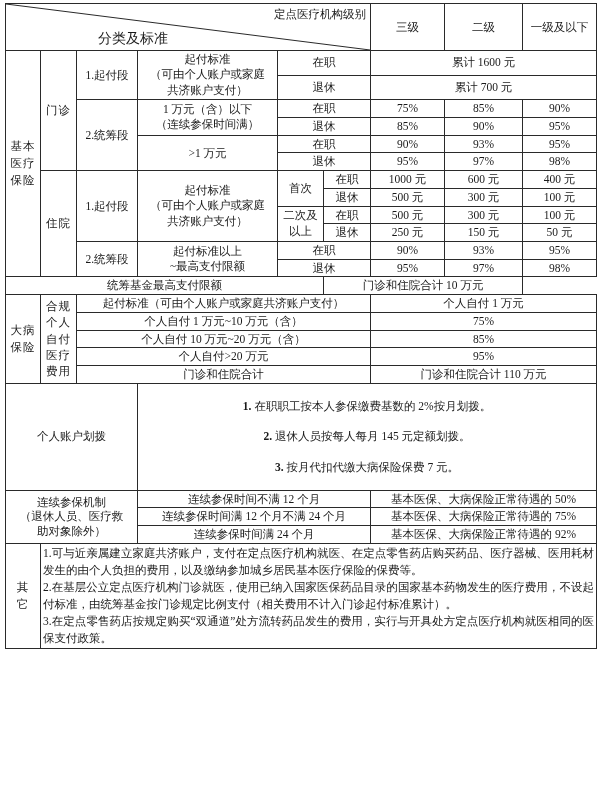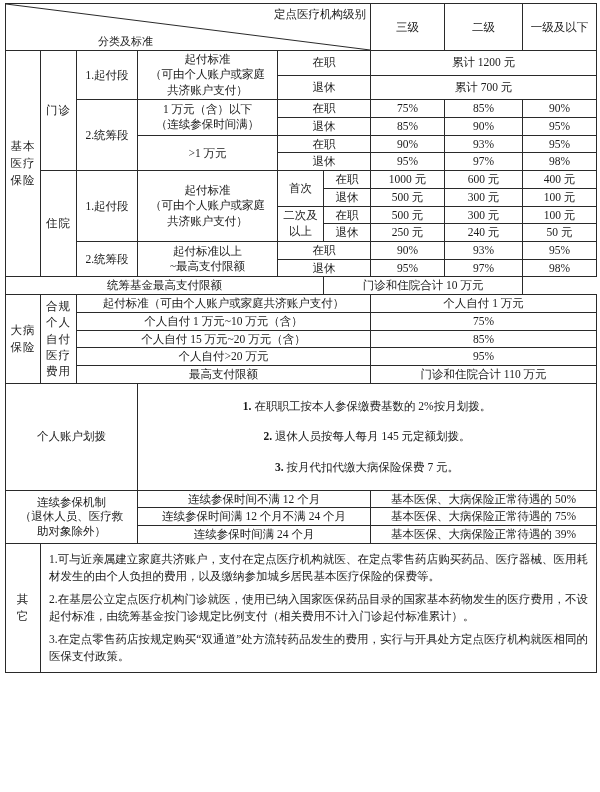--- a/index.html
+++ b/index.html
@@ -57,29 +57,29 @@
   .hdr-top {
     position: absolute;
     right: 4px;
     top: 3px;
     font-size: 11.5px;
   }
   .hdr-bot {
     position: absolute;
     left: 92px;
     bottom: 2px;
-    font-size: 11px;
+    font-size: 14px;
   }
   .notes {
     text-align: left;
     padding: 2px 3px 2px 4px;
     line-height: 1.48;
   }
   .notes p {
-    margin: 6px;
+    margin: 0;
     text-align: justify;
     text-align-last: left;
   }
   .acct-list {
     text-align: left;
     padding-left: 5px;
     line-height: 1.62;
   }
   .acct-list p { margin: 12px; }
   .acct-list .num { font-weight: bold; padding-right: 3px; }
@@ -124,21 +124,21 @@
     <td class="vert" rowspan="6">
       <span class="vtext">门诊</span>
     </td>
     <td rowspan="2">1.起付段</td>
     <td rowspan="2" class="twoline">
       <div>起付标准</div>
       <div>（可由个人账户或家庭</div>
       <div>共济账户支付）</div>
     </td>
     <td colspan="2">在职</td>
-    <td colspan="3">累计 1200 元</td>
+    <td colspan="3">累计 1600 元</td>
   </tr>
   <tr>
     <td colspan="2">退休</td>
     <td colspan="3">累计 700 元</td>
   </tr>
 
   <tr>
     <td rowspan="4">2.统筹段</td>
     <td rowspan="2" class="twoline">
       <div>1 万元（含）以下</div>
@@ -202,21 +202,21 @@
       <div>以上</div>
     </td>
     <td>在职</td>
     <td>500 元</td>
     <td>300 元</td>
     <td>100 元</td>
   </tr>
   <tr>
     <td>退休</td>
     <td>250 元</td>
-    <td>240 元</td>
+    <td>150 元</td>
     <td>50 元</td>
   </tr>
 
   <tr>
     <td rowspan="2">2.统筹段</td>
     <td rowspan="2" class="twoline">
       <div>起付标准以上</div>
       <div>~最高支付限额</div>
     </td>
     <td colspan="2">在职</td>
@@ -248,29 +248,29 @@
       <div>费用</div>
     </td>
     <td colspan="4">起付标准（可由个人账户或家庭共济账户支付）</td>
     <td colspan="3">个人自付 1 万元</td>
   </tr>
   <tr>
     <td colspan="4">个人自付 1 万元~10 万元（含）</td>
     <td colspan="3">75%</td>
   </tr>
   <tr>
-    <td colspan="4">个人自付 15 万元~20 万元（含）</td>
+    <td colspan="4">个人自付 10 万元~20 万元（含）</td>
     <td colspan="3">85%</td>
   </tr>
   <tr>
     <td colspan="4">个人自付&gt;20 万元</td>
     <td colspan="3">95%</td>
   </tr>
   <tr>
-    <td colspan="4">最高支付限额</td>
+    <td colspan="4">门诊和住院合计</td>
     <td colspan="3">门诊和住院合计 110 万元</td>
   </tr>
 
   <tr>
     <td colspan="3">个人账户划拨</td>
     <td colspan="6" class="acct-list">
       <p><span class="num">1.</span><span>在职职工按本人参保缴费基数的 2%按月划拨。</span></p>
       <p><span class="num">2.</span><span>退休人员按每人每月 145 元定额划拨。</span></p>
       <p><span class="num">3.</span><span>按月代扣代缴大病保险保费 7 元。</span></p>
     </td>
@@ -284,21 +284,21 @@
     </td>
     <td colspan="3" class="left">连续参保时间不满 12 个月</td>
     <td colspan="3" class="left">基本医保、大病保险正常待遇的 50%</td>
   </tr>
   <tr>
     <td colspan="3" class="left">连续参保时间满 12 个月不满 24 个月</td>
     <td colspan="3" class="left">基本医保、大病保险正常待遇的 75%</td>
   </tr>
   <tr>
     <td colspan="3" class="left">连续参保时间满 24 个月</td>
-    <td colspan="3" class="left">基本医保、大病保险正常待遇的 39%</td>
+    <td colspan="3" class="left">基本医保、大病保险正常待遇的 92%</td>
   </tr>
 
   <tr>
     <td class="vert">
       <div>其</div>
       <div>它</div>
     </td>
     <td colspan="8" class="notes">
       <p>1.可与近亲属建立家庭共济账户，支付在定点医疗机构就医、在定点零售药店购买药品、医疗器械、医用耗材发生的由个人负担的费用，以及缴纳参加城乡居民基本医疗保险的保费等。</p>
       <p>2.在基层公立定点医疗机构门诊就医，使用已纳入国家医保药品目录的国家基本药物发生的医疗费用，不设起付标准，由统筹基金按门诊规定比例支付（相关费用不计入门诊起付标准累计）。</p>

